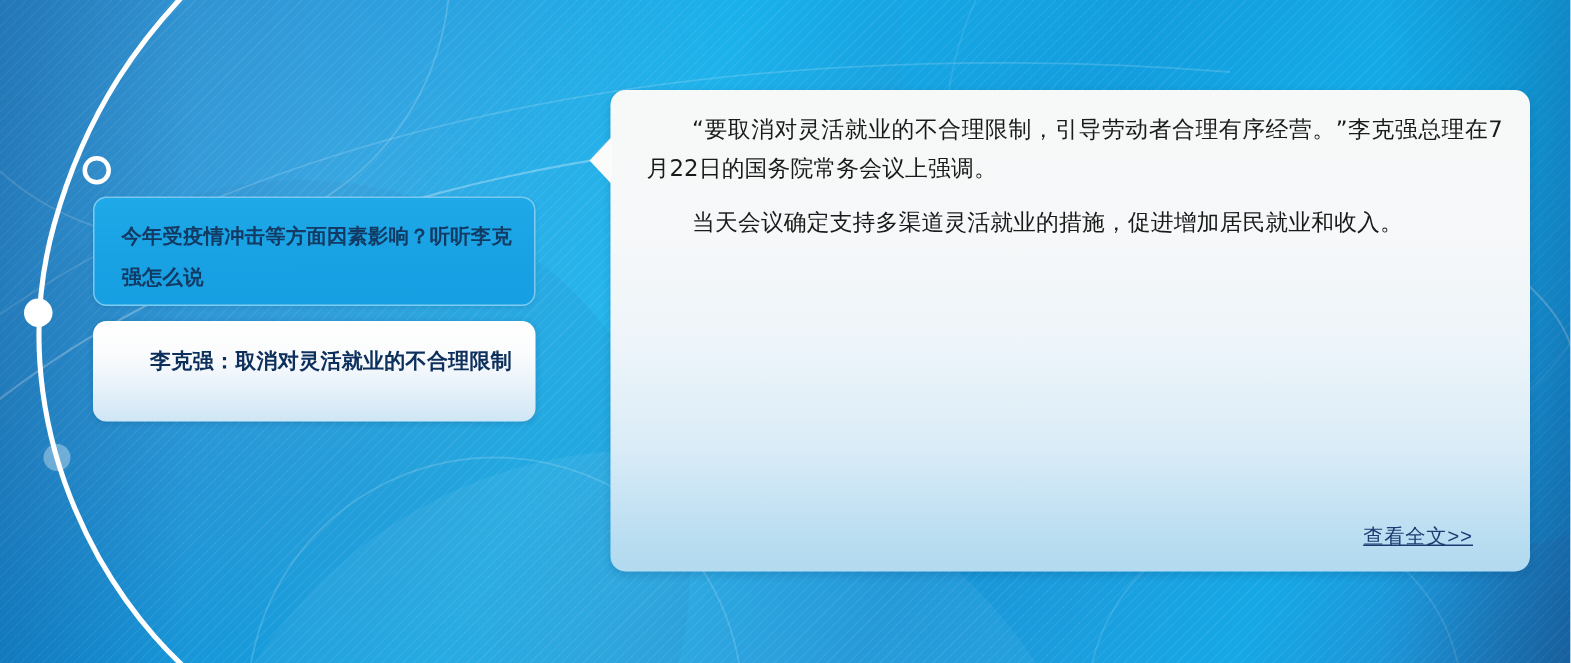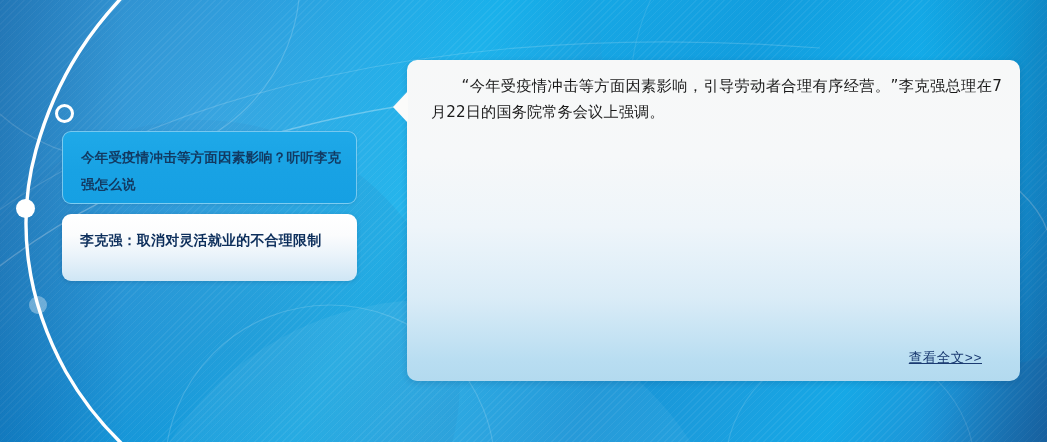--- a/index.html
+++ b/index.html
@@ -179,20 +179,21 @@
     font-size: 13.5px;
     font-weight: bold;
     line-height: 27px;
     letter-spacing: 0.2px;
   }
   .card-inactive .card-text { color: #123a62; }
   .card-active .card-text {
     color: #0d2f5c;
     top: 13px;
     font-size: 14px;
+    margin-left: 20px;
   }
 
   
   .panel {
     position: absolute;
     left: 407px;
     top: 60px;
     width: 613px;
     height: 321px;
     border-radius: 10px;
@@ -284,21 +285,22 @@
   </div>
 
   <div class="card card-active">
     <div class="card-text">李克强：取消对灵活就业的不合理限制</div>
   </div>
 
   <div class="panel">
     <div class="panel-pointer"></div>
 
     <div class="panel-body">
-      <p class="para">“今年受疫情冲击等方面因素影响，引导劳动者合理有序经营。”李克强总理在7月22日的国务院常务会议上强调。</p>
+      <p class="para">“要取消对灵活就业的不合理限制，引导劳动者合理有序经营。”李克强总理在7月22日的国务院常务会议上强调。</p>
+      <p class="para">当天会议确定支持多渠道灵活就业的措施，促进增加居民就业和收入。</p>
     </div>
 
     <div class="panel-footer">
       <span class="more-link">查看全文&gt;&gt;</span>
     </div>
   </div>
 
 </div>
 
 </body></html>

